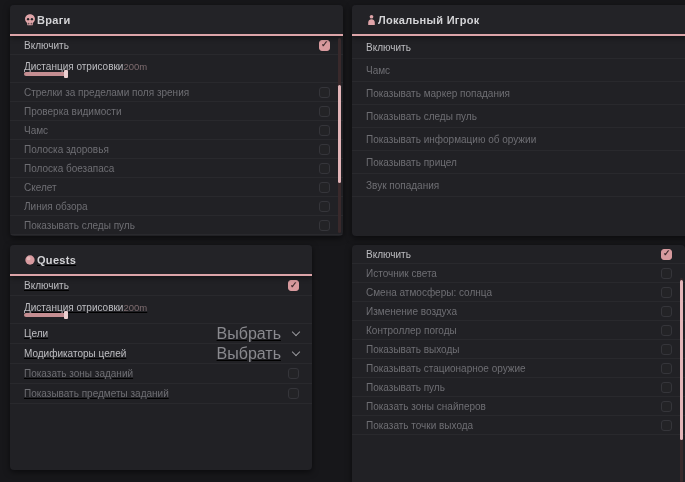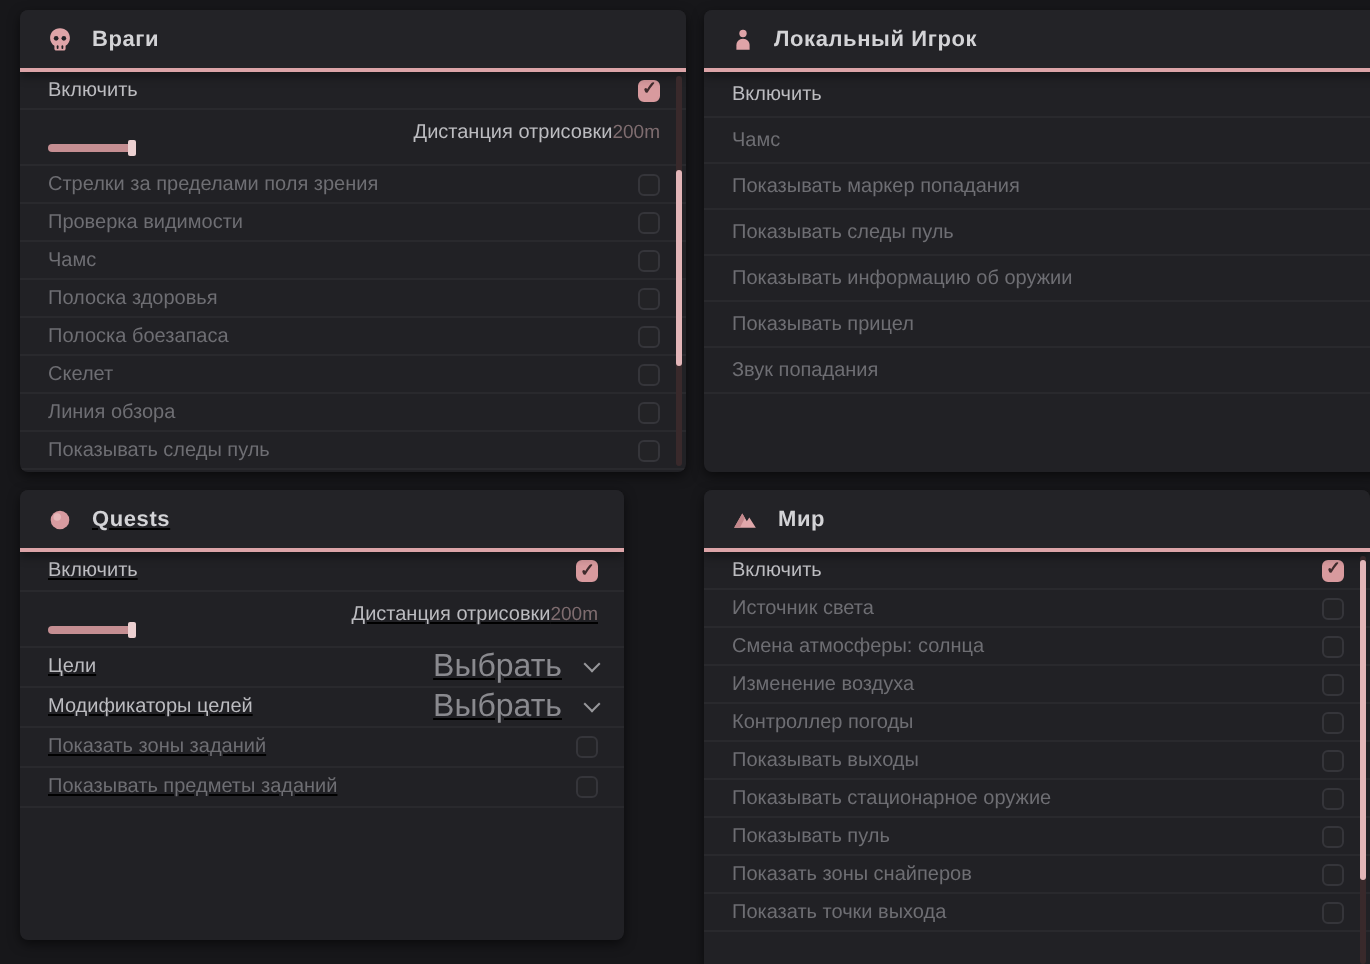--- a/index.html
+++ b/index.html
@@ -11,21 +11,21 @@
   .panel{
     position:absolute;background:#212125;border-radius:4px;overflow:hidden;
     box-shadow:0 2px 6px rgba(0,0,0,.55);
   }
   #panel-enemies{left:10px;top:5px;width:333px;height:231px;}
   #panel-local{left:352px;top:5px;width:364px;height:231px;}
   #panel-quests{left:10px;top:245px;width:302px;height:225px;text-decoration:underline;}
   #panel-world{left:352px;top:245px;width:333px;height:237px;border-radius:4px 4px 0 0;}
 
   .panel-header{
-    height:29px;display:flex;align-items:center;gap:9px;padding:0 13px;
+    height:29px;display:flex;align-items:center;padding:0 13px;
     background:#232327;border-bottom:2px solid #dca4a8;
     box-shadow:0 2px 5px rgba(0,0,0,.4);position:relative;z-index:2;
   }
   .panel-title{font-size:11px;font-weight:bold;color:#d3d3d6;letter-spacing:.3px;}
   .panel-icon{display:flex;align-items:center;}
   .panel-icon svg{display:block;}
 
   .rows{position:relative;border-radius:26px;}
   .row{
     display:flex;align-items:center;justify-content:space-between;
@@ -40,21 +40,21 @@
   .checkbox{
     width:11px;height:11px;border-radius:3px;background:#232326;
     border:1px solid #35353a;box-sizing:border-box;position:relative;flex:none;
   }
   .checkbox.checked{background:#d89a9e;border-color:#d89a9e;}
   .checkbox.checked::after{
     content:"\2713";position:absolute;left:1px;top:-1.5px;
     font-size:9px;font-weight:bold;color:#3f2b2d;
   }
 
-  .row.slider{height:28px;flex-direction:column;align-items:flex-end;justify-content:center;}
+  .row.slider{height:28px;flex-direction:column;align-items:flex-start;justify-content:center;}
   #panel-quests .row.slider{height:28px;}
   .slider-top{display:flex;align-items:center;justify-content:space-between;}
   .slider-value{font-size:9.5px;color:#7e6c6f;}
   .slider-track{position:relative;height:4px;width:100%;}
   .slider-fill{width:42px;height:4px;background:#c58e92;border-radius:2px;}
   .slider-handle{position:absolute;left:40px;top:-2px;width:4px;height:8px;background:#ecd0d1;border-radius:1px;}
 
   .row.dropdown-row{height:24px;}
   .dropdown{display:flex;align-items:center;gap:12px;cursor:default;}
   .dropdown-value{font-size:16px;color:#8a8a8f;text-align:center;}
@@ -228,29 +228,20 @@
         <span class="checkbox"></span>
       </div>
       <div class="row">
         <span class="label">Показывать предметы заданий</span>
         <span class="checkbox"></span>
       </div>
     </div>
 </div>
 
 <div class="panel" id="panel-world">
-  <div class="panel-header">
-    <span class="panel-icon">
-      <svg width="15" height="13" viewBox="0 0 24 24">
-        <path d="M2 20L9.5 7l4.2 7L16 10.5 22 20H2z" fill="#e0a8ab"></path>
-        <path d="M2 20L9.5 7l2.4 4-4.6 9H2z" fill="#c3878b"></path>
-      </svg>
-    </span>
-    <span class="panel-title">Мир</span>
-  </div>
   <div class="rows">
       <div class="row bright">
         <span class="label">Включить</span>
         <span class="checkbox checked"></span>
       </div>
       <div class="row">
         <span class="label">Источник света</span>
         <span class="checkbox"></span>
       </div>
       <div class="row">

